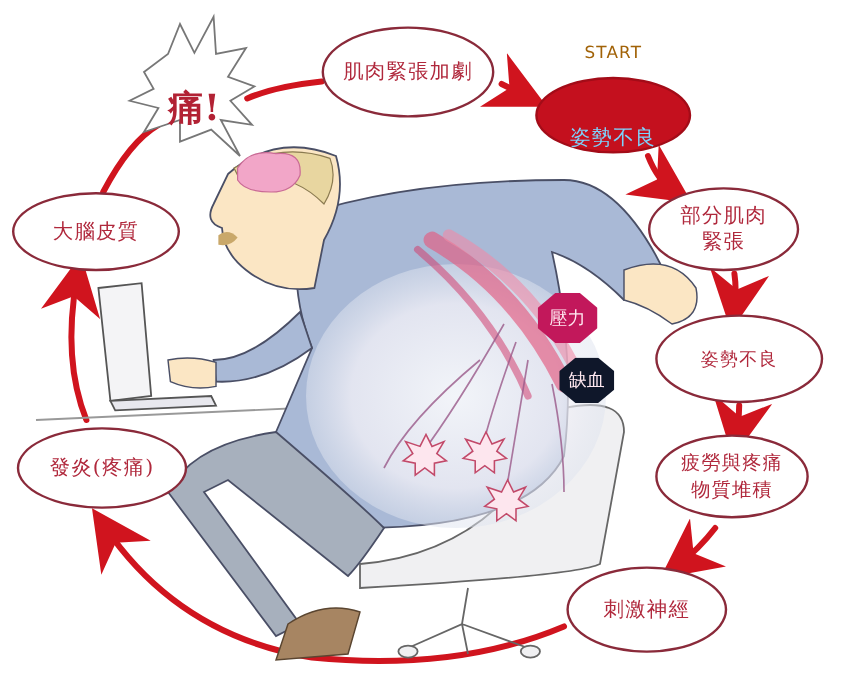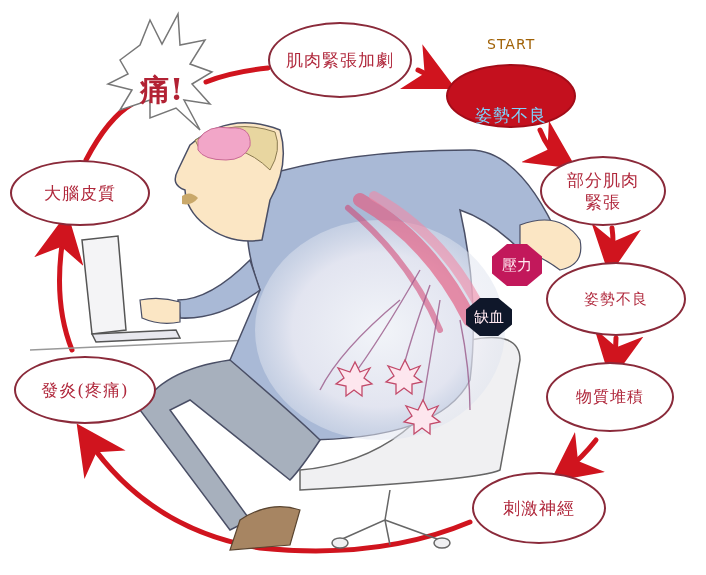--- a/index.html
+++ b/index.html
@@ -112,38 +112,39 @@
 <div class="node" style="left:540px;top:156px;width:126px;height:70px;flex-direction:column;">
   <span>部分肌肉</span>
   <span>緊張</span>
 </div>
 
 <div class="node" style="left:546px;top:262px;width:140px;height:74px;flex-direction:column;font-size:15px;">
   <span>姿勢不良</span>
 </div>
 
 <div class="node" style="left:546px;top:362px;width:128px;height:70px;flex-direction:column;font-size:16px;">
+  <span>疲勞與疼痛</span>
   <span>物質堆積</span>
 </div>
 
 <div class="node" style="left:472px;top:472px;width:134px;height:72px;">
   <span>刺激神經</span>
 </div>
 
 <div class="node" style="left:14px;top:356px;width:142px;height:68px;">
   <span>發炎(疼痛)</span>
 </div>
 
 <div class="node" style="left:10px;top:160px;width:140px;height:66px;">
   <span>大腦皮質</span>
 </div>
 
 <div class="node" style="left:268px;top:22px;width:144px;height:76px;">
   <span>肌肉緊張</span>
   <span>加劇</span>
 </div>
 
-<div class="badge" style="left:448px;top:244px;width:50px;height:42px;background:#c2185b;clip-path:polygon(30% 0,70% 0,100% 30%,100% 70%,70% 100%,30% 100%,0 70%,0 30%);margin-left:44px;">
+<div class="badge" style="left:448px;top:244px;width:50px;height:42px;background:#c2185b;clip-path:polygon(30% 0,70% 0,100% 30%,100% 70%,70% 100%,30% 100%,0 70%,0 30%);">
   <span>壓力</span>
 </div>
 <div class="badge" style="left:466px;top:298px;width:46px;height:38px;background:#0f172a;clip-path:polygon(30% 0,70% 0,100% 30%,100% 70%,70% 100%,30% 100%,0 70%,0 30%);">
   <span>缺血</span>
 </div>
 
 </body></html>

